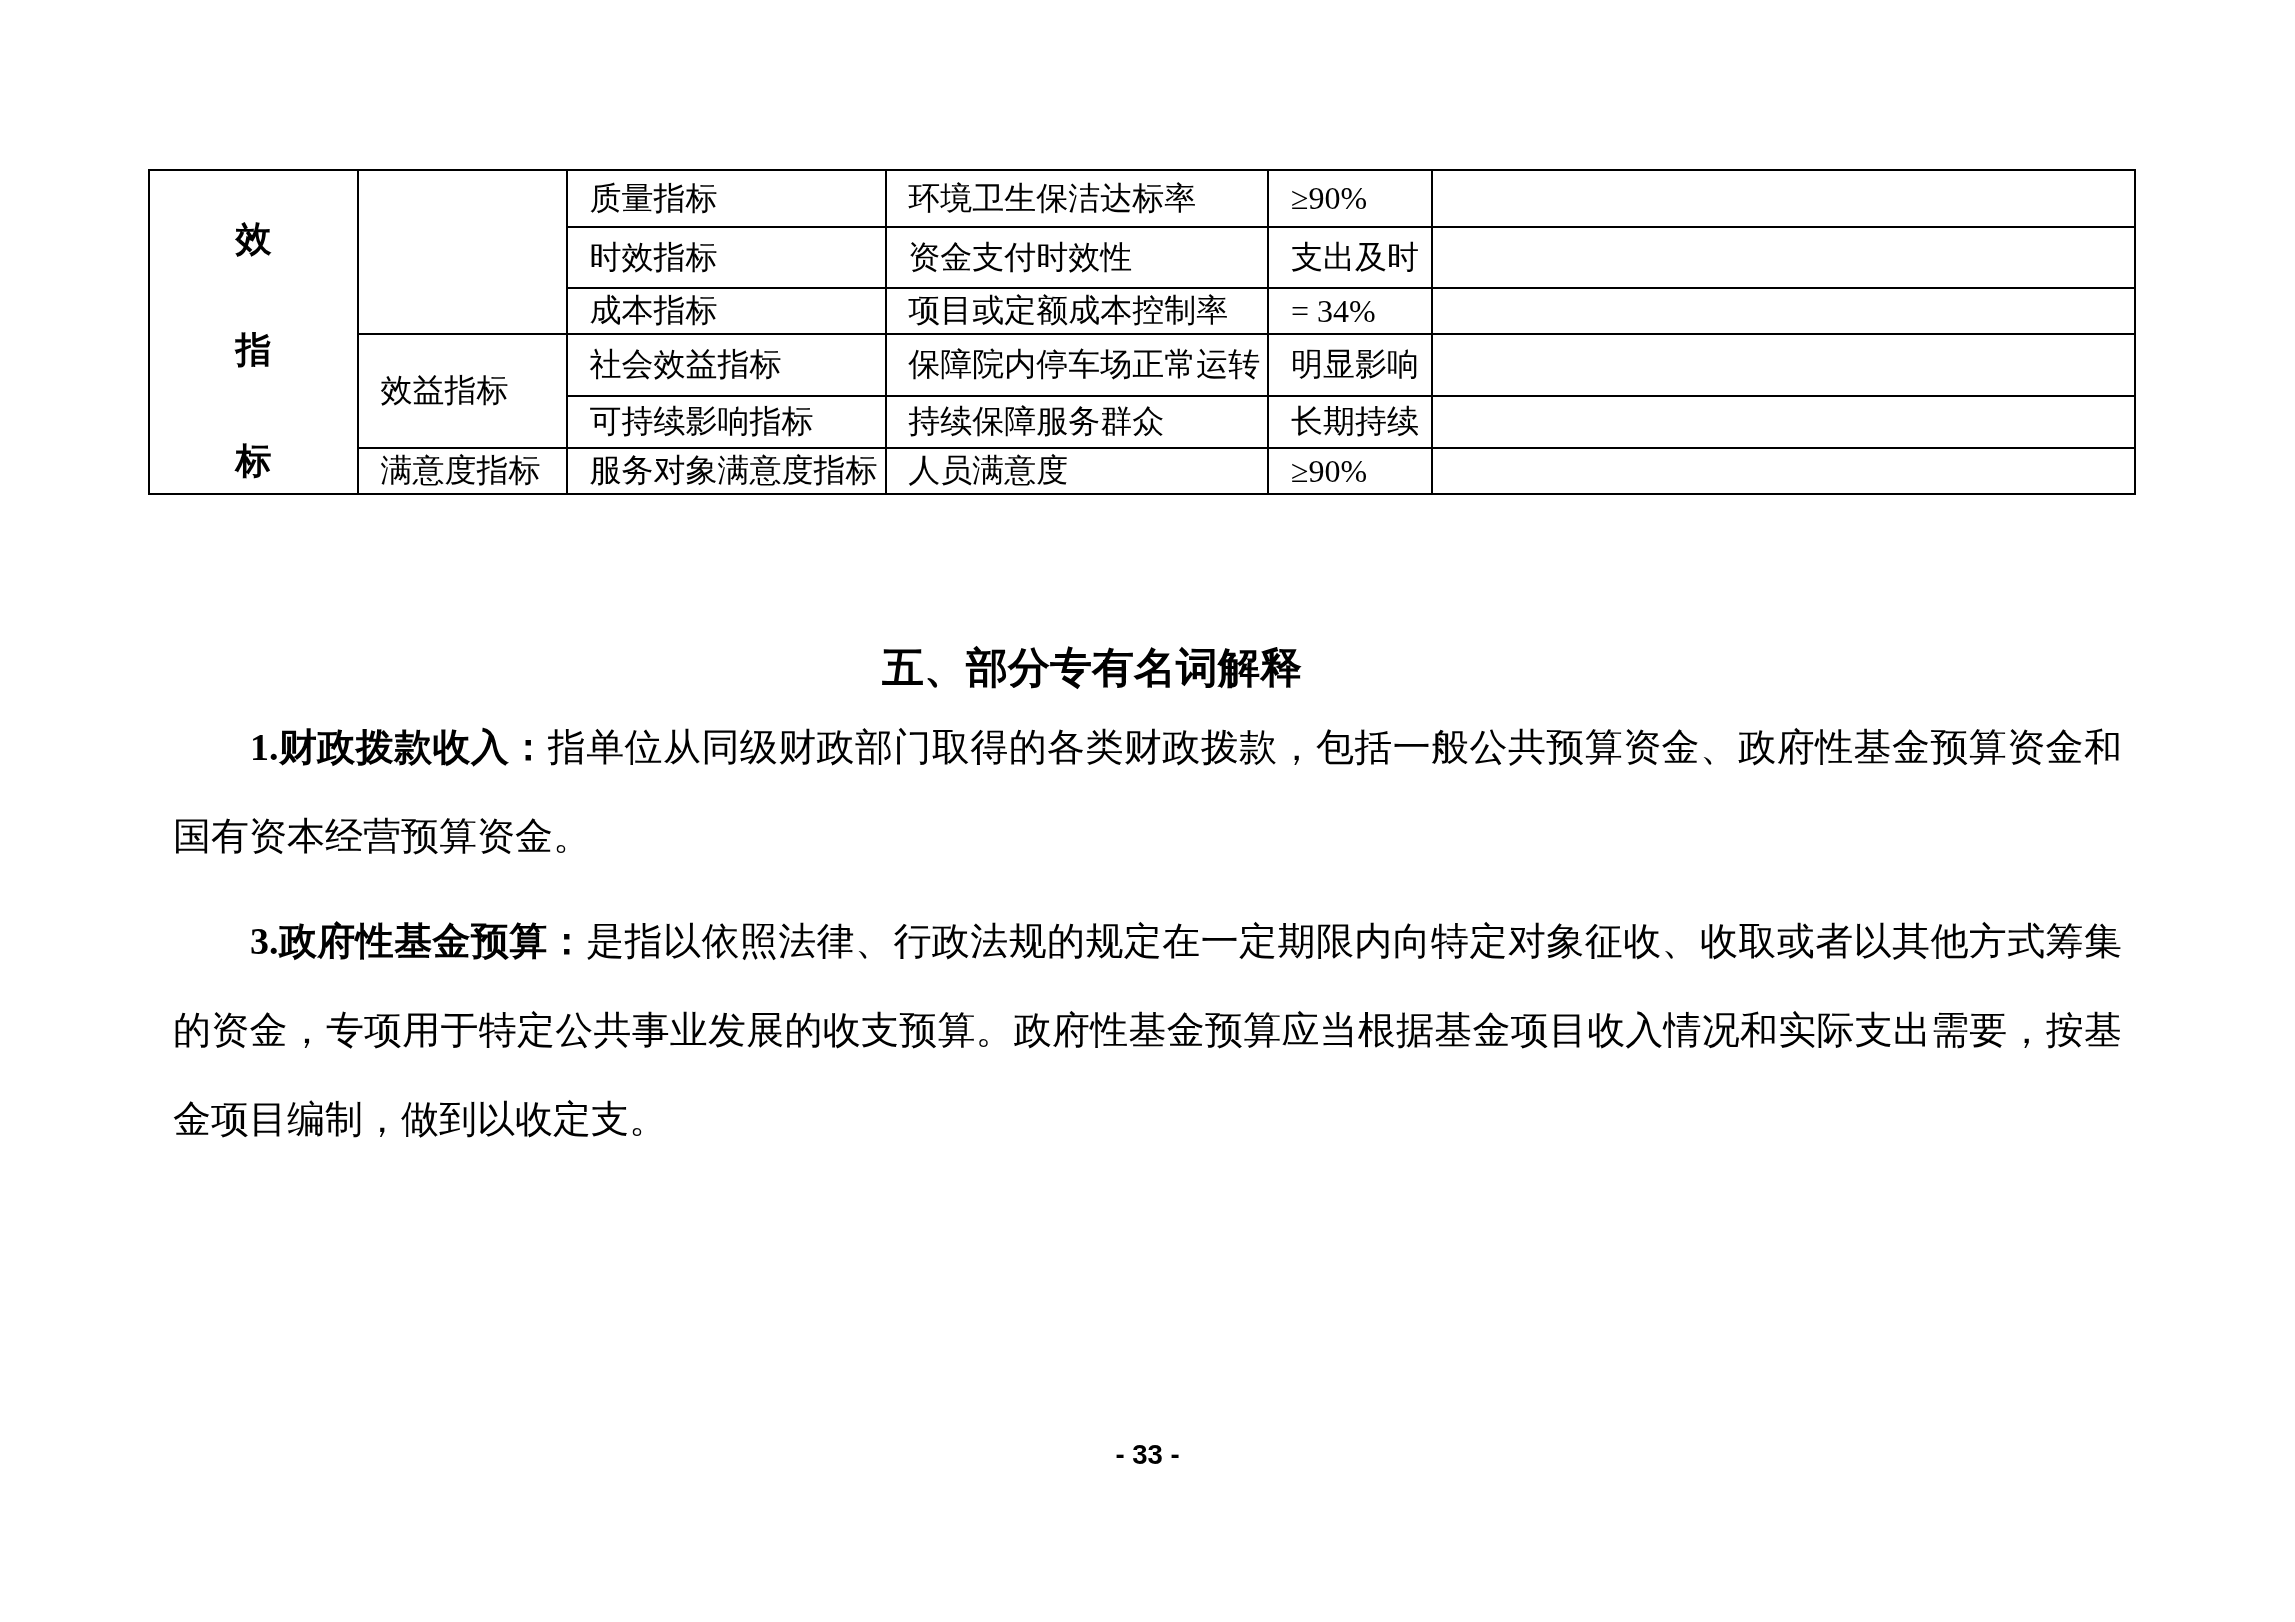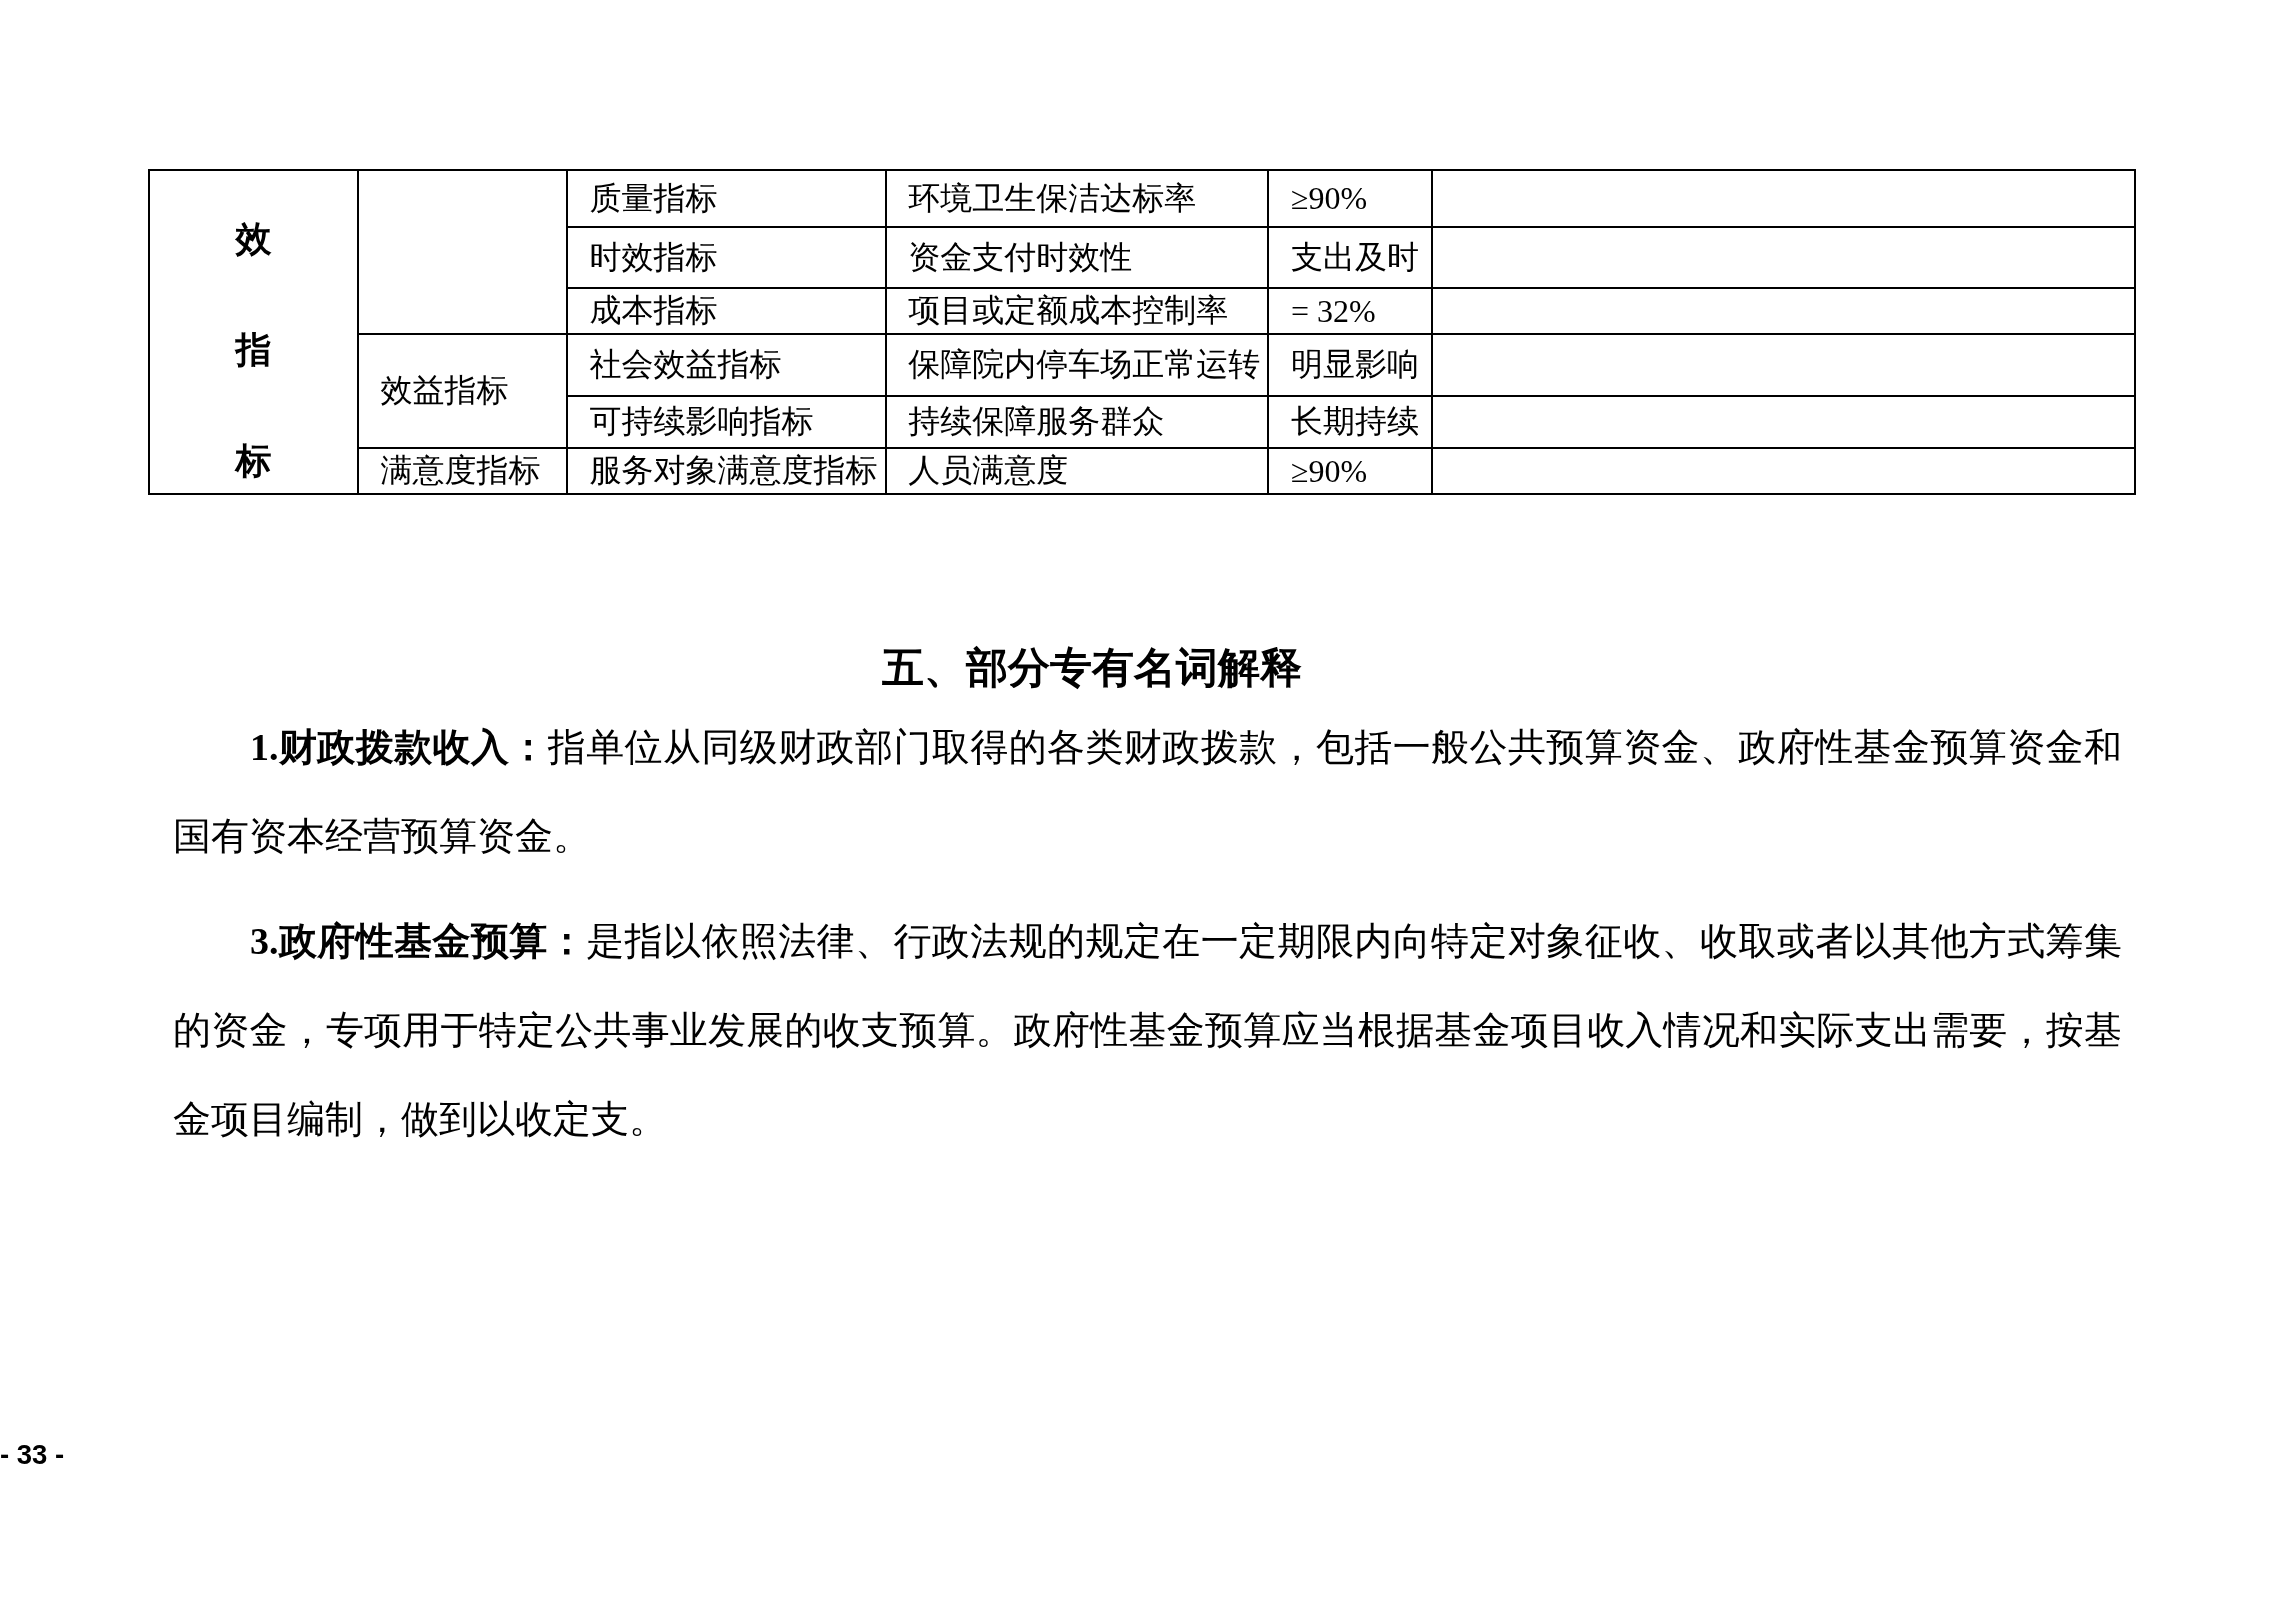--- a/index.html
+++ b/index.html
@@ -51,21 +51,21 @@
     margin: 16px;
     font-size: 38px; line-height: 89px;
     text-align: justify;
     text-indent: 77px;
   }
   .paragraphs .term { font-weight: bold; }
 
   
   .page-number {
     position: absolute; left: 0; top: 1439px; width: 2295px;
-    text-align: left;
+    text-align: center;
     font-family: "Liberation Sans", "DejaVu Sans", sans-serif;
     font-size: 27.5px; font-weight: bold;
   }
 </style>
 </head>
 <body>
 
 <table class="doc-table">
   <colgroup>
     <col style="width:209px">
@@ -92,21 +92,21 @@
   </tr>
   <tr style="height:61px">
     <td>时效指标</td>
     <td>资金支付时效性</td>
     <td>支出及时</td>
     <td></td>
   </tr>
   <tr style="height:40px">
     <td>成本指标</td>
     <td>项目或定额成本控制率</td>
-    <td>= 32%</td>
+    <td>= 34%</td>
     <td></td>
   </tr>
   <tr style="height:62px">
     <td class="group-cell" rowspan="2">效益指标</td>
     <td>社会效益指标</td>
     <td>保障院内停车场正常运转</td>
     <td>明显影响</td>
     <td></td>
   </tr>
   <tr style="height:52px">

